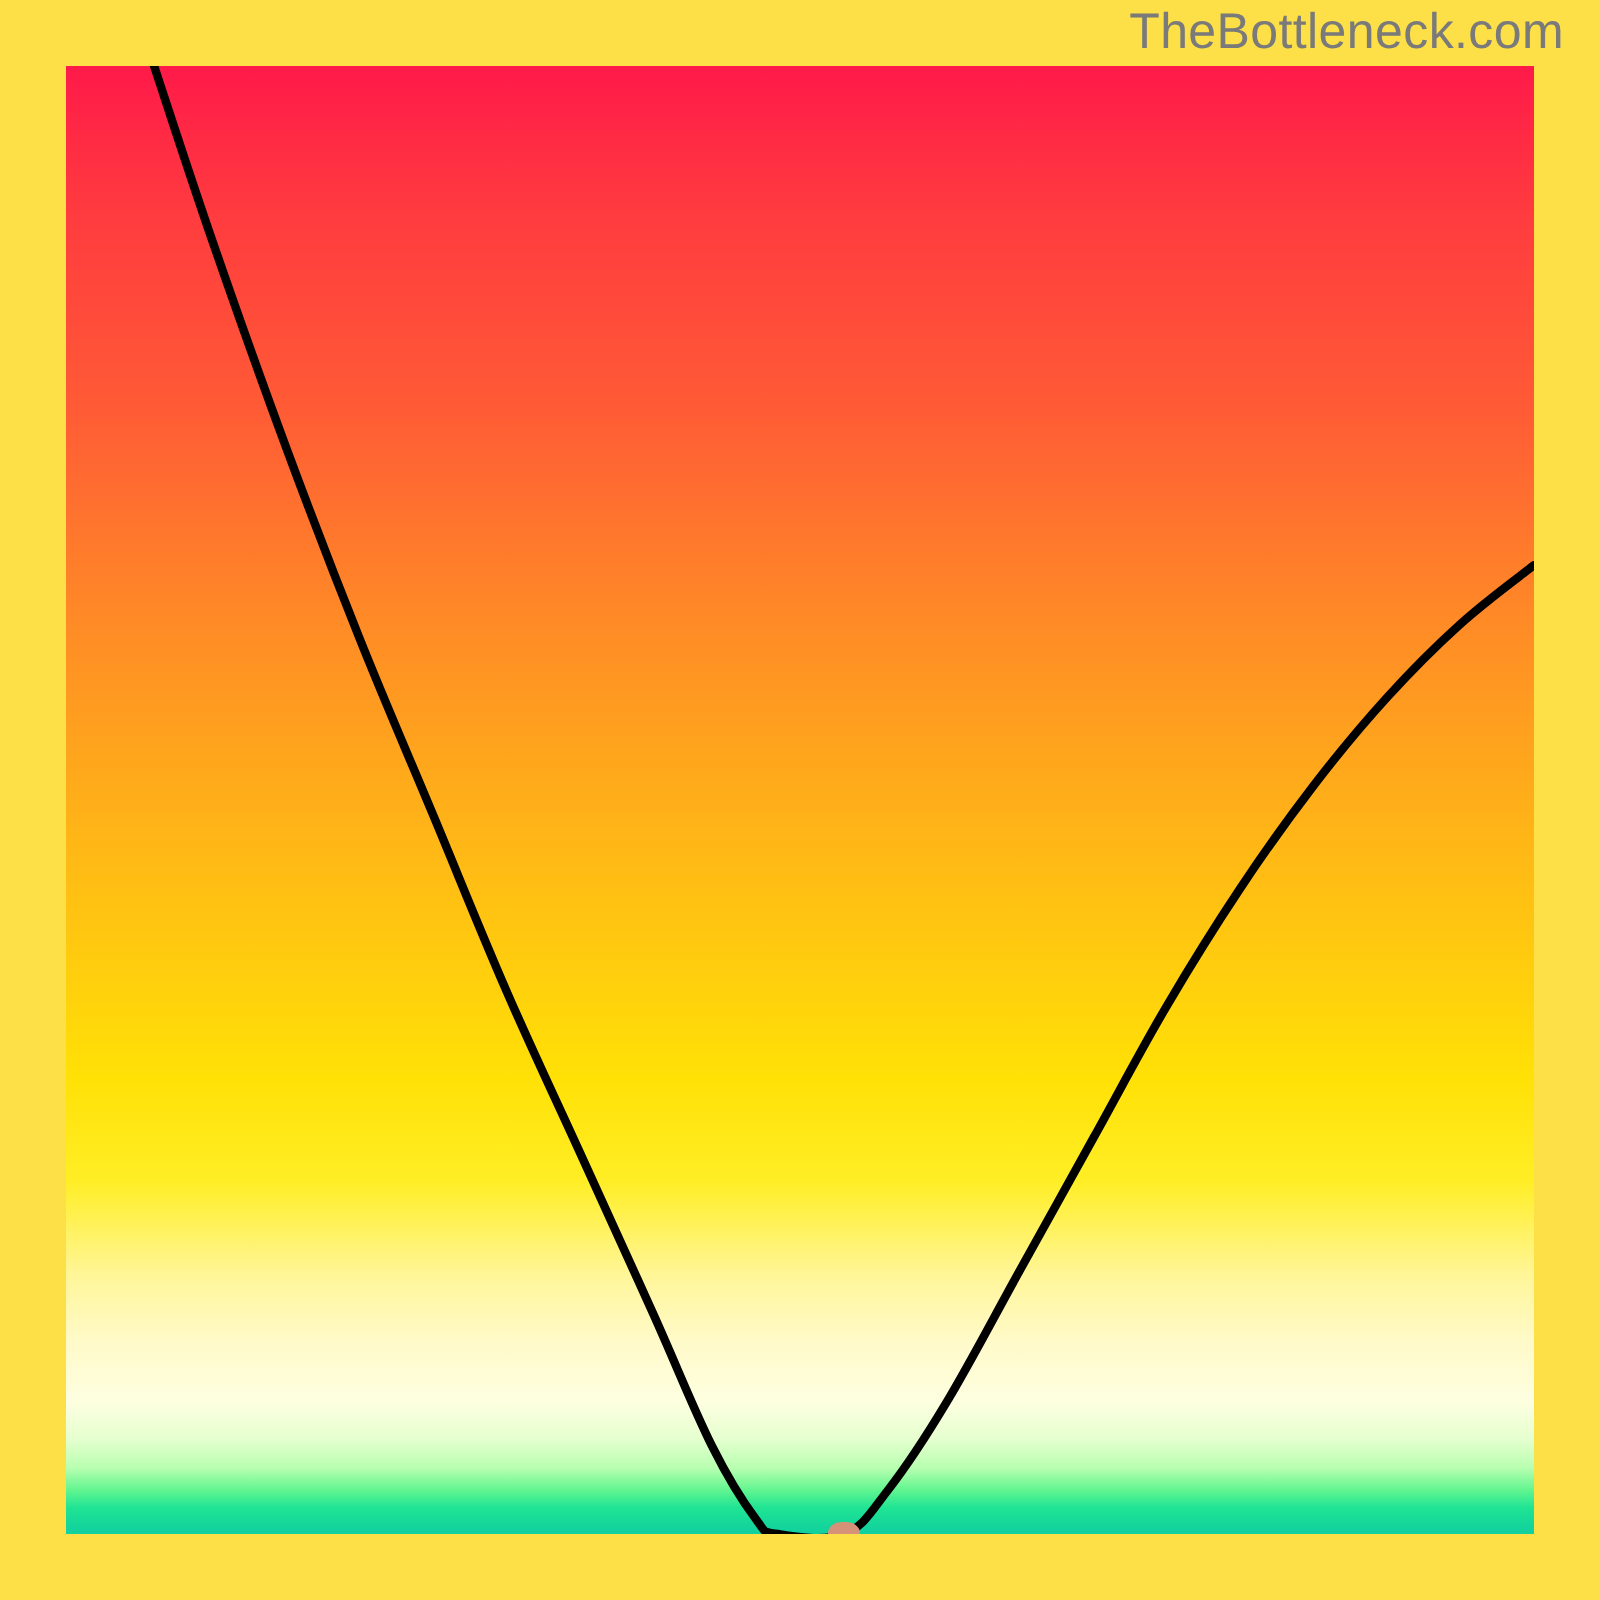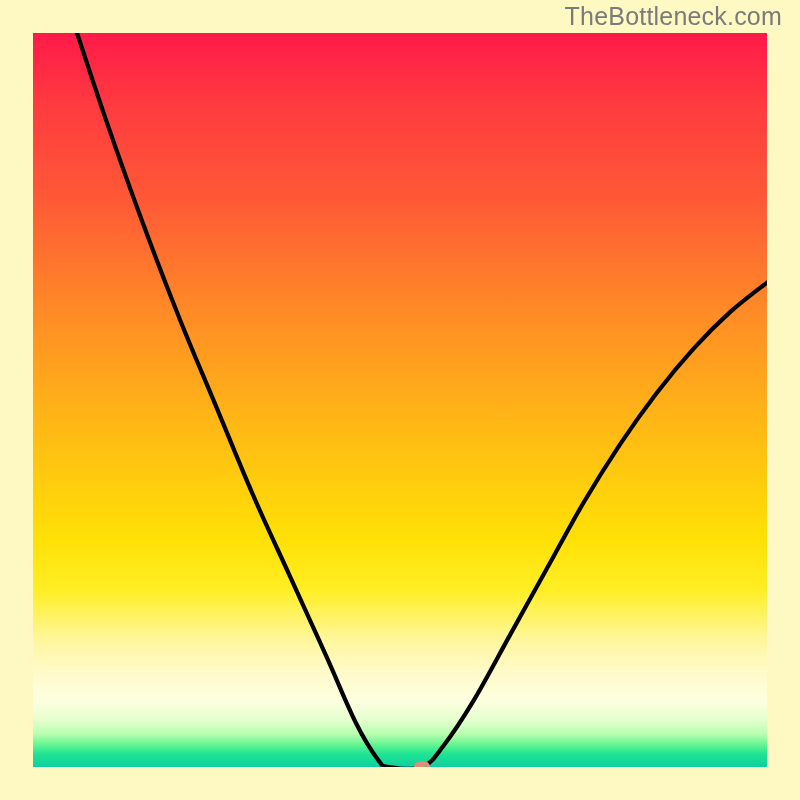--- a/index.html
+++ b/index.html
@@ -8,21 +8,21 @@
     width: 800px;
     height: 800px;
     background: #000000;
     overflow: hidden;
     font-family: Arial, Helvetica, sans-serif;
   }
   .stage {
     position: relative;
     width: 800px;
     height: 800px;
-    background: #fef9c3;
+    background: #fde047;
   }
   .watermark {
     position: absolute;
     top: 2px;
     right: 18px;
     color: #7a7a7a;
     font-size: 25px;
     font-weight: 400;
     letter-spacing: 0.2px;
     user-select: none;

